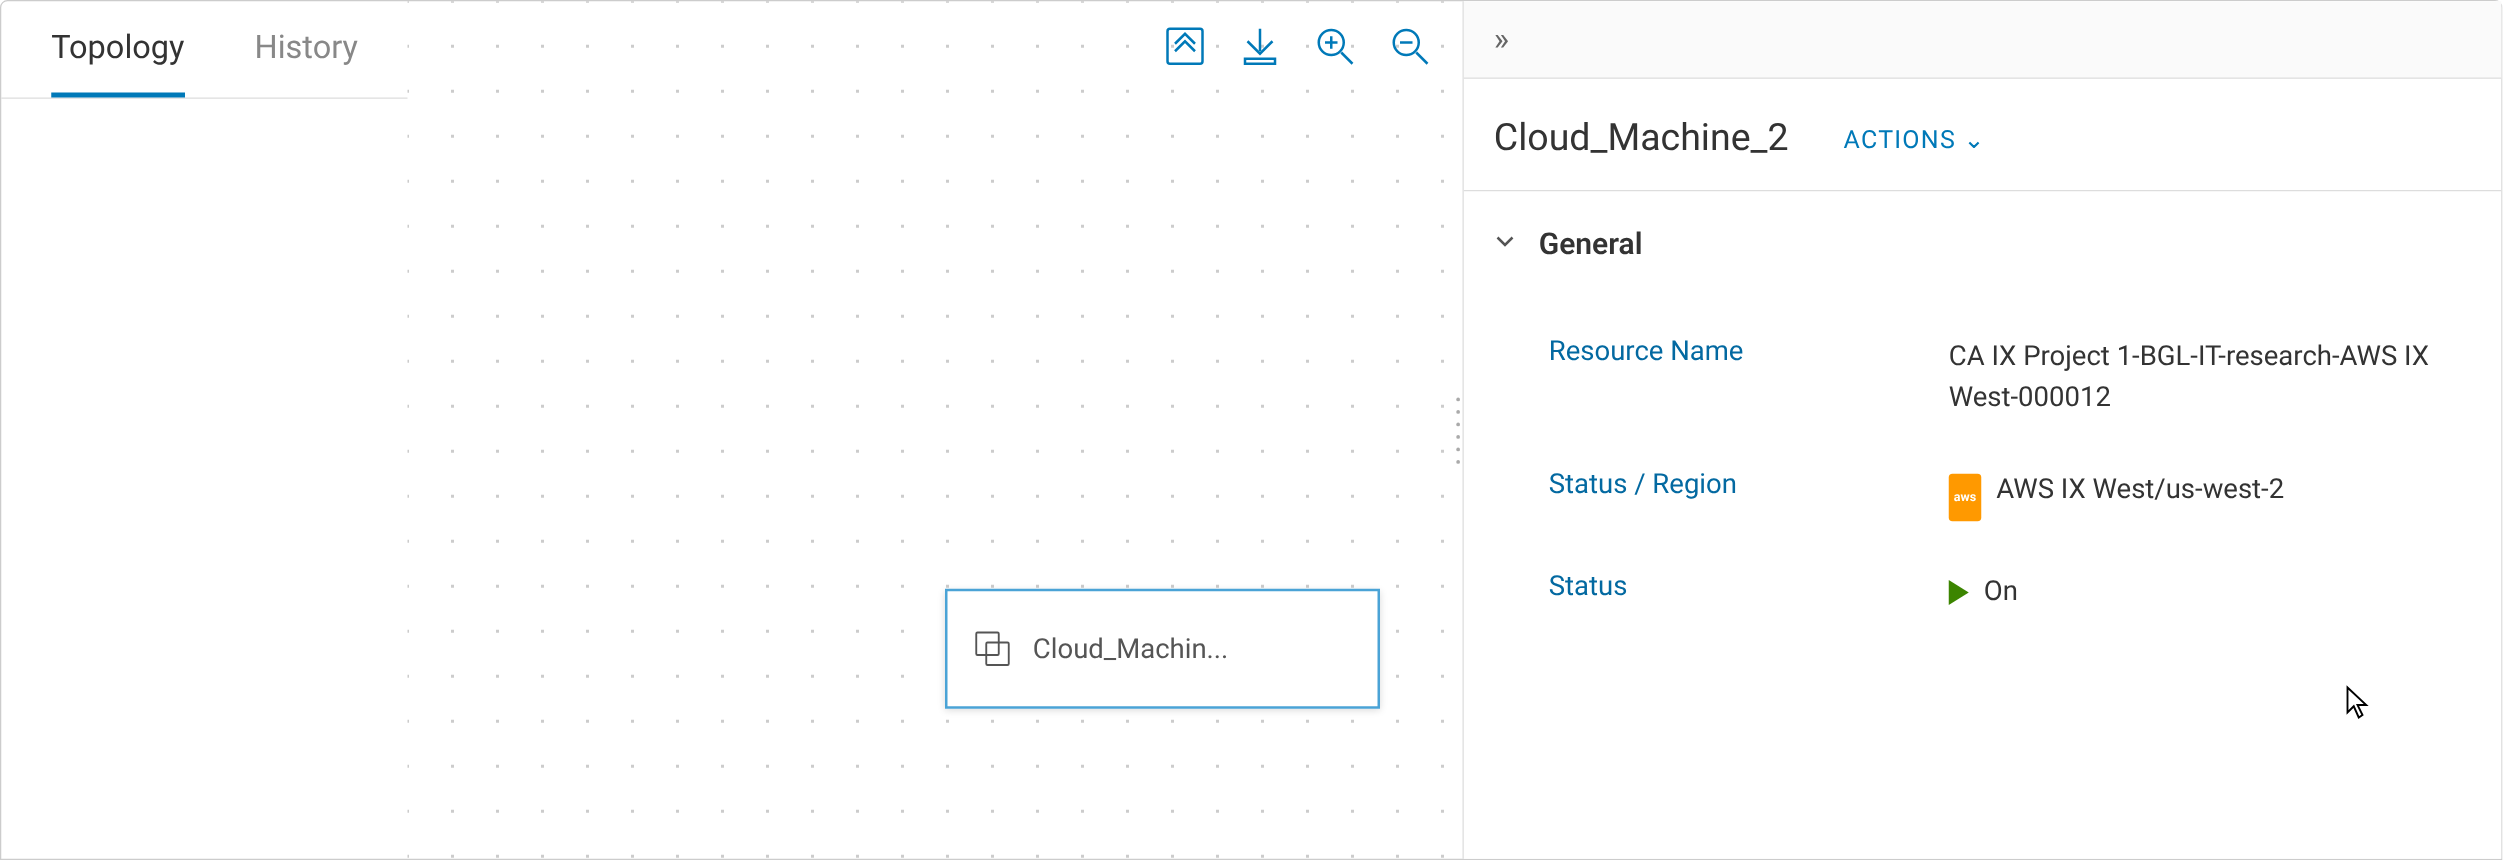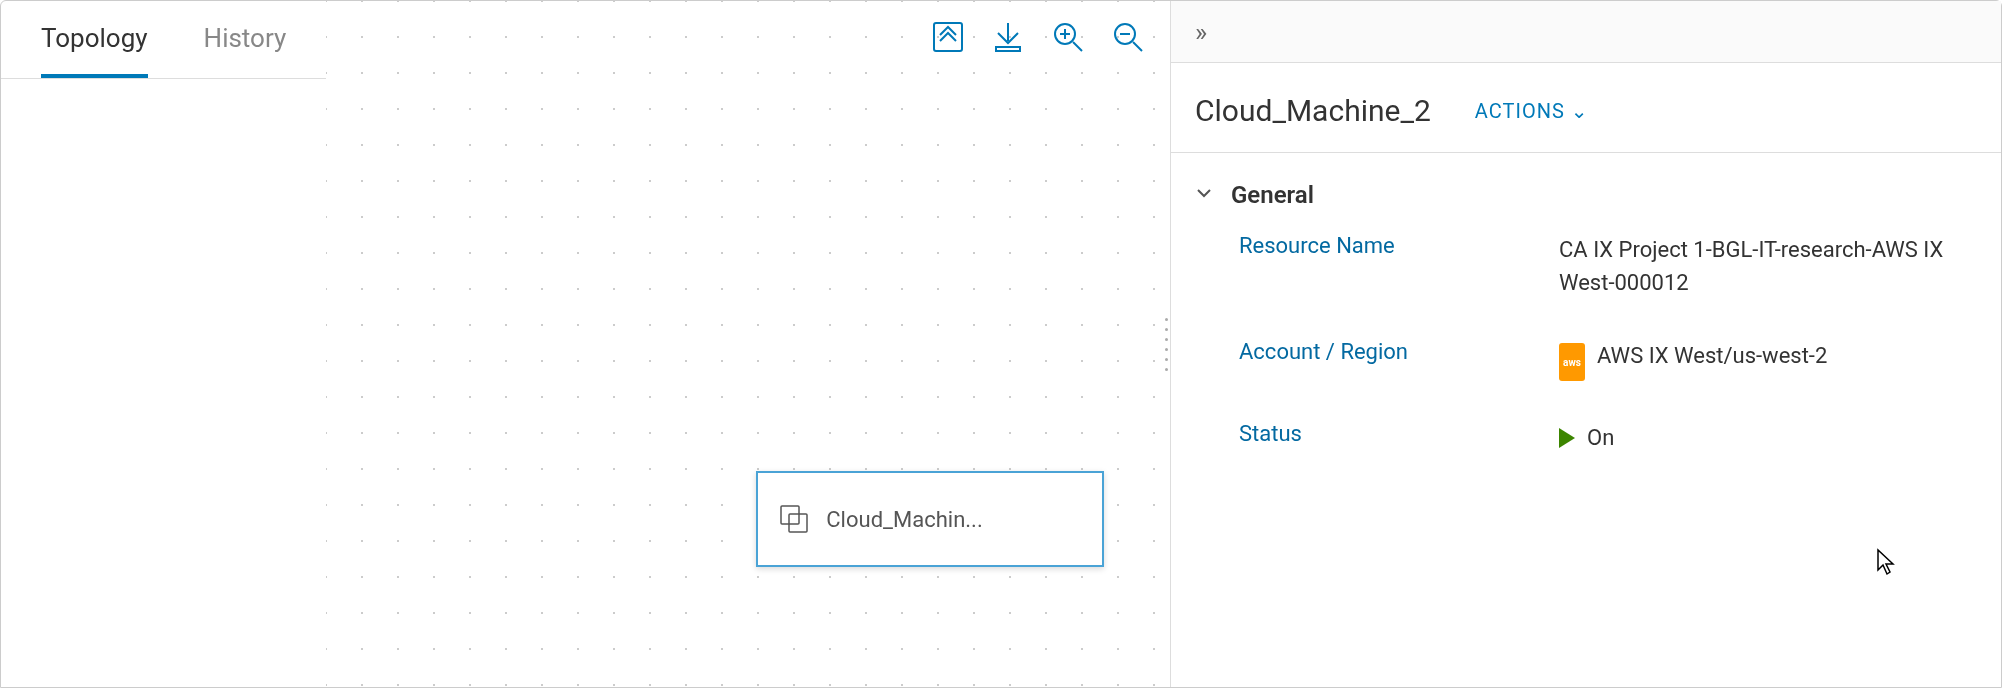--- a/index.html
+++ b/index.html
@@ -19,21 +19,21 @@
     .node-label { font-size: 22px; color: #555; white-space: nowrap; overflow: hidden; text-overflow: ellipsis; }
     .drag-handle { position: absolute; right: -1px; top: 50%; transform: translateY(-50%); width: 10px; height: 60px; display: flex; flex-direction: column; justify-content: space-around; align-items: center; }
     .drag-handle span { width: 3px; height: 3px; background: #aaa; border-radius: 50%; }
     .side-panel { width: 830px; display: flex; flex-direction: column; background: #fff; }
     .side-header-bar { height: 62px; display: flex; align-items: center; padding: 0 24px; border-bottom: 1px solid #ddd; background: #fafafa; }
     .collapse-btn { font-size: 26px; color: #666; cursor: pointer; }
     .side-title-row { padding: 30px 24px 24px 24px; display: flex; align-items: center; gap: 44px; border-bottom: 1px solid #ddd; }
     .side-title { font-size: 30px; color: #333; }
     .actions-link { font-size: 20px; color: #0079b8; letter-spacing: 1px; cursor: pointer; display: flex; align-items: center; gap: 6px; }
     .side-body { padding: 28px 24px; }
-    .section-header { display: flex; align-items: center; gap: 18px; cursor: pointer; margin-bottom: 24px; }
+    .section-header { display: flex; align-items: center; gap: 18px; cursor: pointer; margin-bottom: 60px; }
     .section-header .chev { color: #555; }
     .section-title { font-size: 24px; font-weight: 600; color: #333; }
     .kv-row { display: flex; margin-bottom: 40px; padding-left: 44px; }
     .kv-label { width: 320px; font-size: 22px; color: #0369a1; }
     .kv-value { flex: 1; font-size: 22px; color: #333; display: flex; align-items: flex-start; gap: 12px; line-height: 1.5; }
     .aws-badge { width: 26px; height: 38px; background: #ff9900; border-radius: 3px; display: inline-flex; align-items: center; justify-content: center; color: #fff; font-size: 10px; font-weight: bold; margin-top: 4px; flex-shrink: 0; text-align: center; }
     .status-icon { width: 0; height: 0; border-top: 10px solid transparent; border-bottom: 10px solid transparent; border-left: 16px solid #3c8500; margin-top: 7px; flex-shrink: 0; }
     .cursor { position: absolute; left: 1876px; top: 548px; width: 20px; height: 28px; pointer-events: none; z-index: 999; }
     .cursor svg { width: 100%; height: 100%; }
   </style>
@@ -116,21 +116,21 @@
           </span>
           <span class="section-title">General</span>
         </div>
         <div class="kv-row">
           <div class="kv-label">Resource Name</div>
           <div class="kv-value">
             <span>CA IX Project 1-BGL-IT-research-AWS IX West-000012</span>
           </div>
         </div>
         <div class="kv-row">
-          <div class="kv-label">Account / Region</div>
+          <div class="kv-label">Status / Region</div>
           <div class="kv-value">
             <span class="aws-badge">aws</span>
             <span>AWS IX West/us-west-2</span>
           </div>
         </div>
         <div class="kv-row">
           <div class="kv-label">Status</div>
           <div class="kv-value">
             <span class="status-icon"></span>
             <span>On</span>

